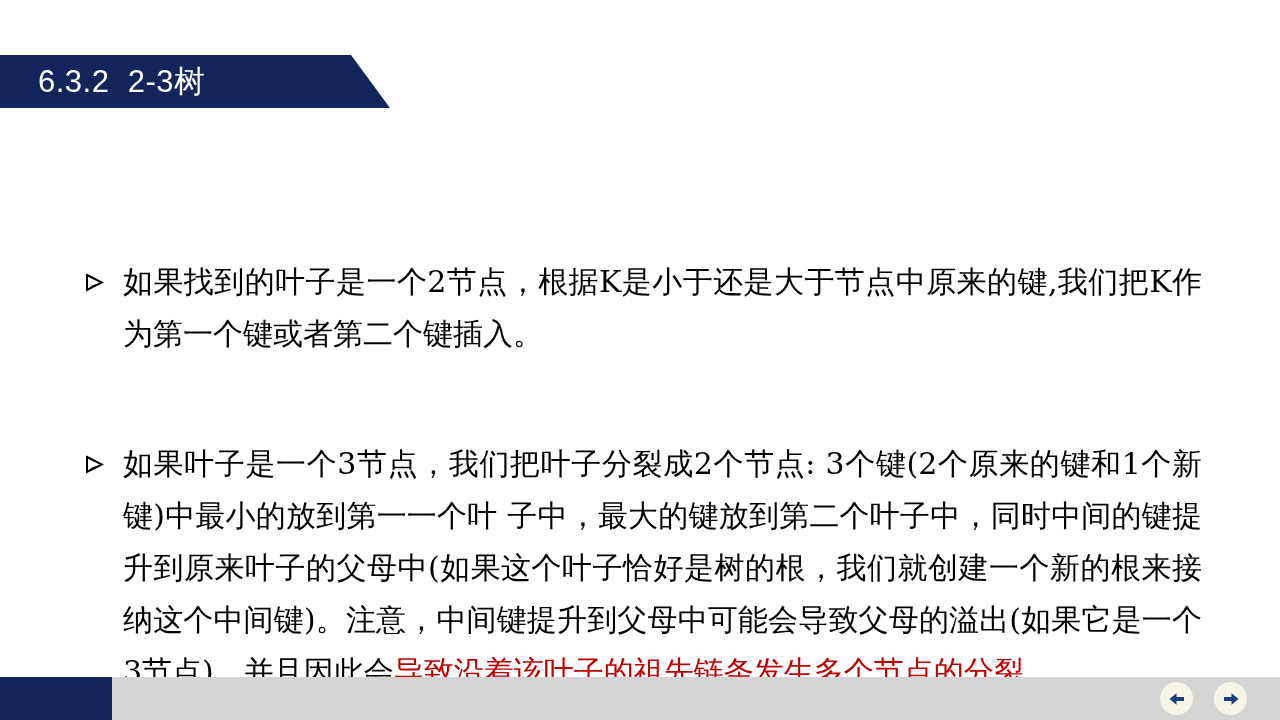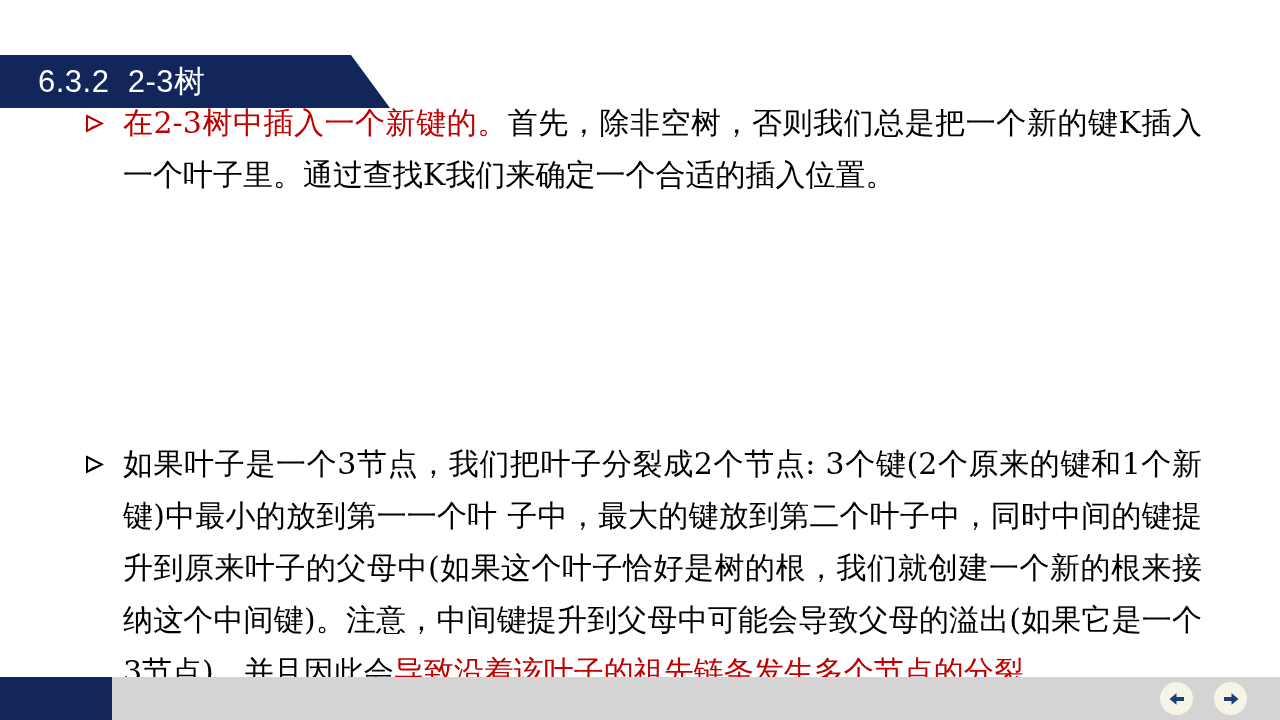--- a/index.html
+++ b/index.html
@@ -103,30 +103,30 @@
 </style>
 </head>
 <body>
 
 <div class="slide" style="--navy: #13265c; --red: #c00000; --footer-gray: #d4d4d4; --button-cream: #f6f3e7; --arrow-navy: #1c3b79;">
 
   <div class="banner">
     <span class="banner-title">6.3.2  2-3树</span>
   </div>
 
-  <div class="bullet bullet-1">
-    <span class="marker red-marker">
+
+  <div class="bullet bullet-2">
+    <span class="marker">
       <svg width="19" height="19" viewBox="0 0 19 19">
         <polygon points="2,2 17,9.5 2,17" fill="#ffffff" stroke="currentColor" stroke-width="2" stroke-linejoin="miter"></polygon>
         <polygon points="2,17 17,9.5 7,12.5" fill="currentColor"></polygon>
       </svg>
     </span>
-    <div class="bullet-text"><span class="red-text">在2-3树中插入一个新键的。</span><span>首先，除非空树，否则我们总是把一个新的键K插入一个叶子里。通过查找K我们来确定一个合适的插入位置。</span></div>
+    <div class="bullet-text"><span>如果找到的叶子是一个2节点，根据K是小于还是大于节点中原来的键,我们把K作为第一个键或者第二个键插入。</span></div>
   </div>
-
 
   <div class="bullet bullet-3">
     <span class="marker">
       <svg width="19" height="19" viewBox="0 0 19 19">
         <polygon points="2,2 17,9.5 2,17" fill="#ffffff" stroke="currentColor" stroke-width="2" stroke-linejoin="miter"></polygon>
         <polygon points="2,17 17,9.5 7,12.5" fill="currentColor"></polygon>
       </svg>
     </span>
     <div class="bullet-text"><span>如果叶子是一个3节点，我们把叶子分裂成2个节点: 3个键(2个原来的键和1个新键)中最小的放到第一一个叶 子中，最大的键放到第二个叶子中，同时中间的键提升到原来叶子的父母中(如果这个叶子恰好是树的根，我们就创建一个新的根来接纳这个中间键)。注意，中间键提升到父母中可能会导致父母的溢出(如果它是一个3节点)，并且因此会</span><span class="red-text">导致沿着该叶子的祖先链条发生多个节点的分裂。</span></div>
   </div>

